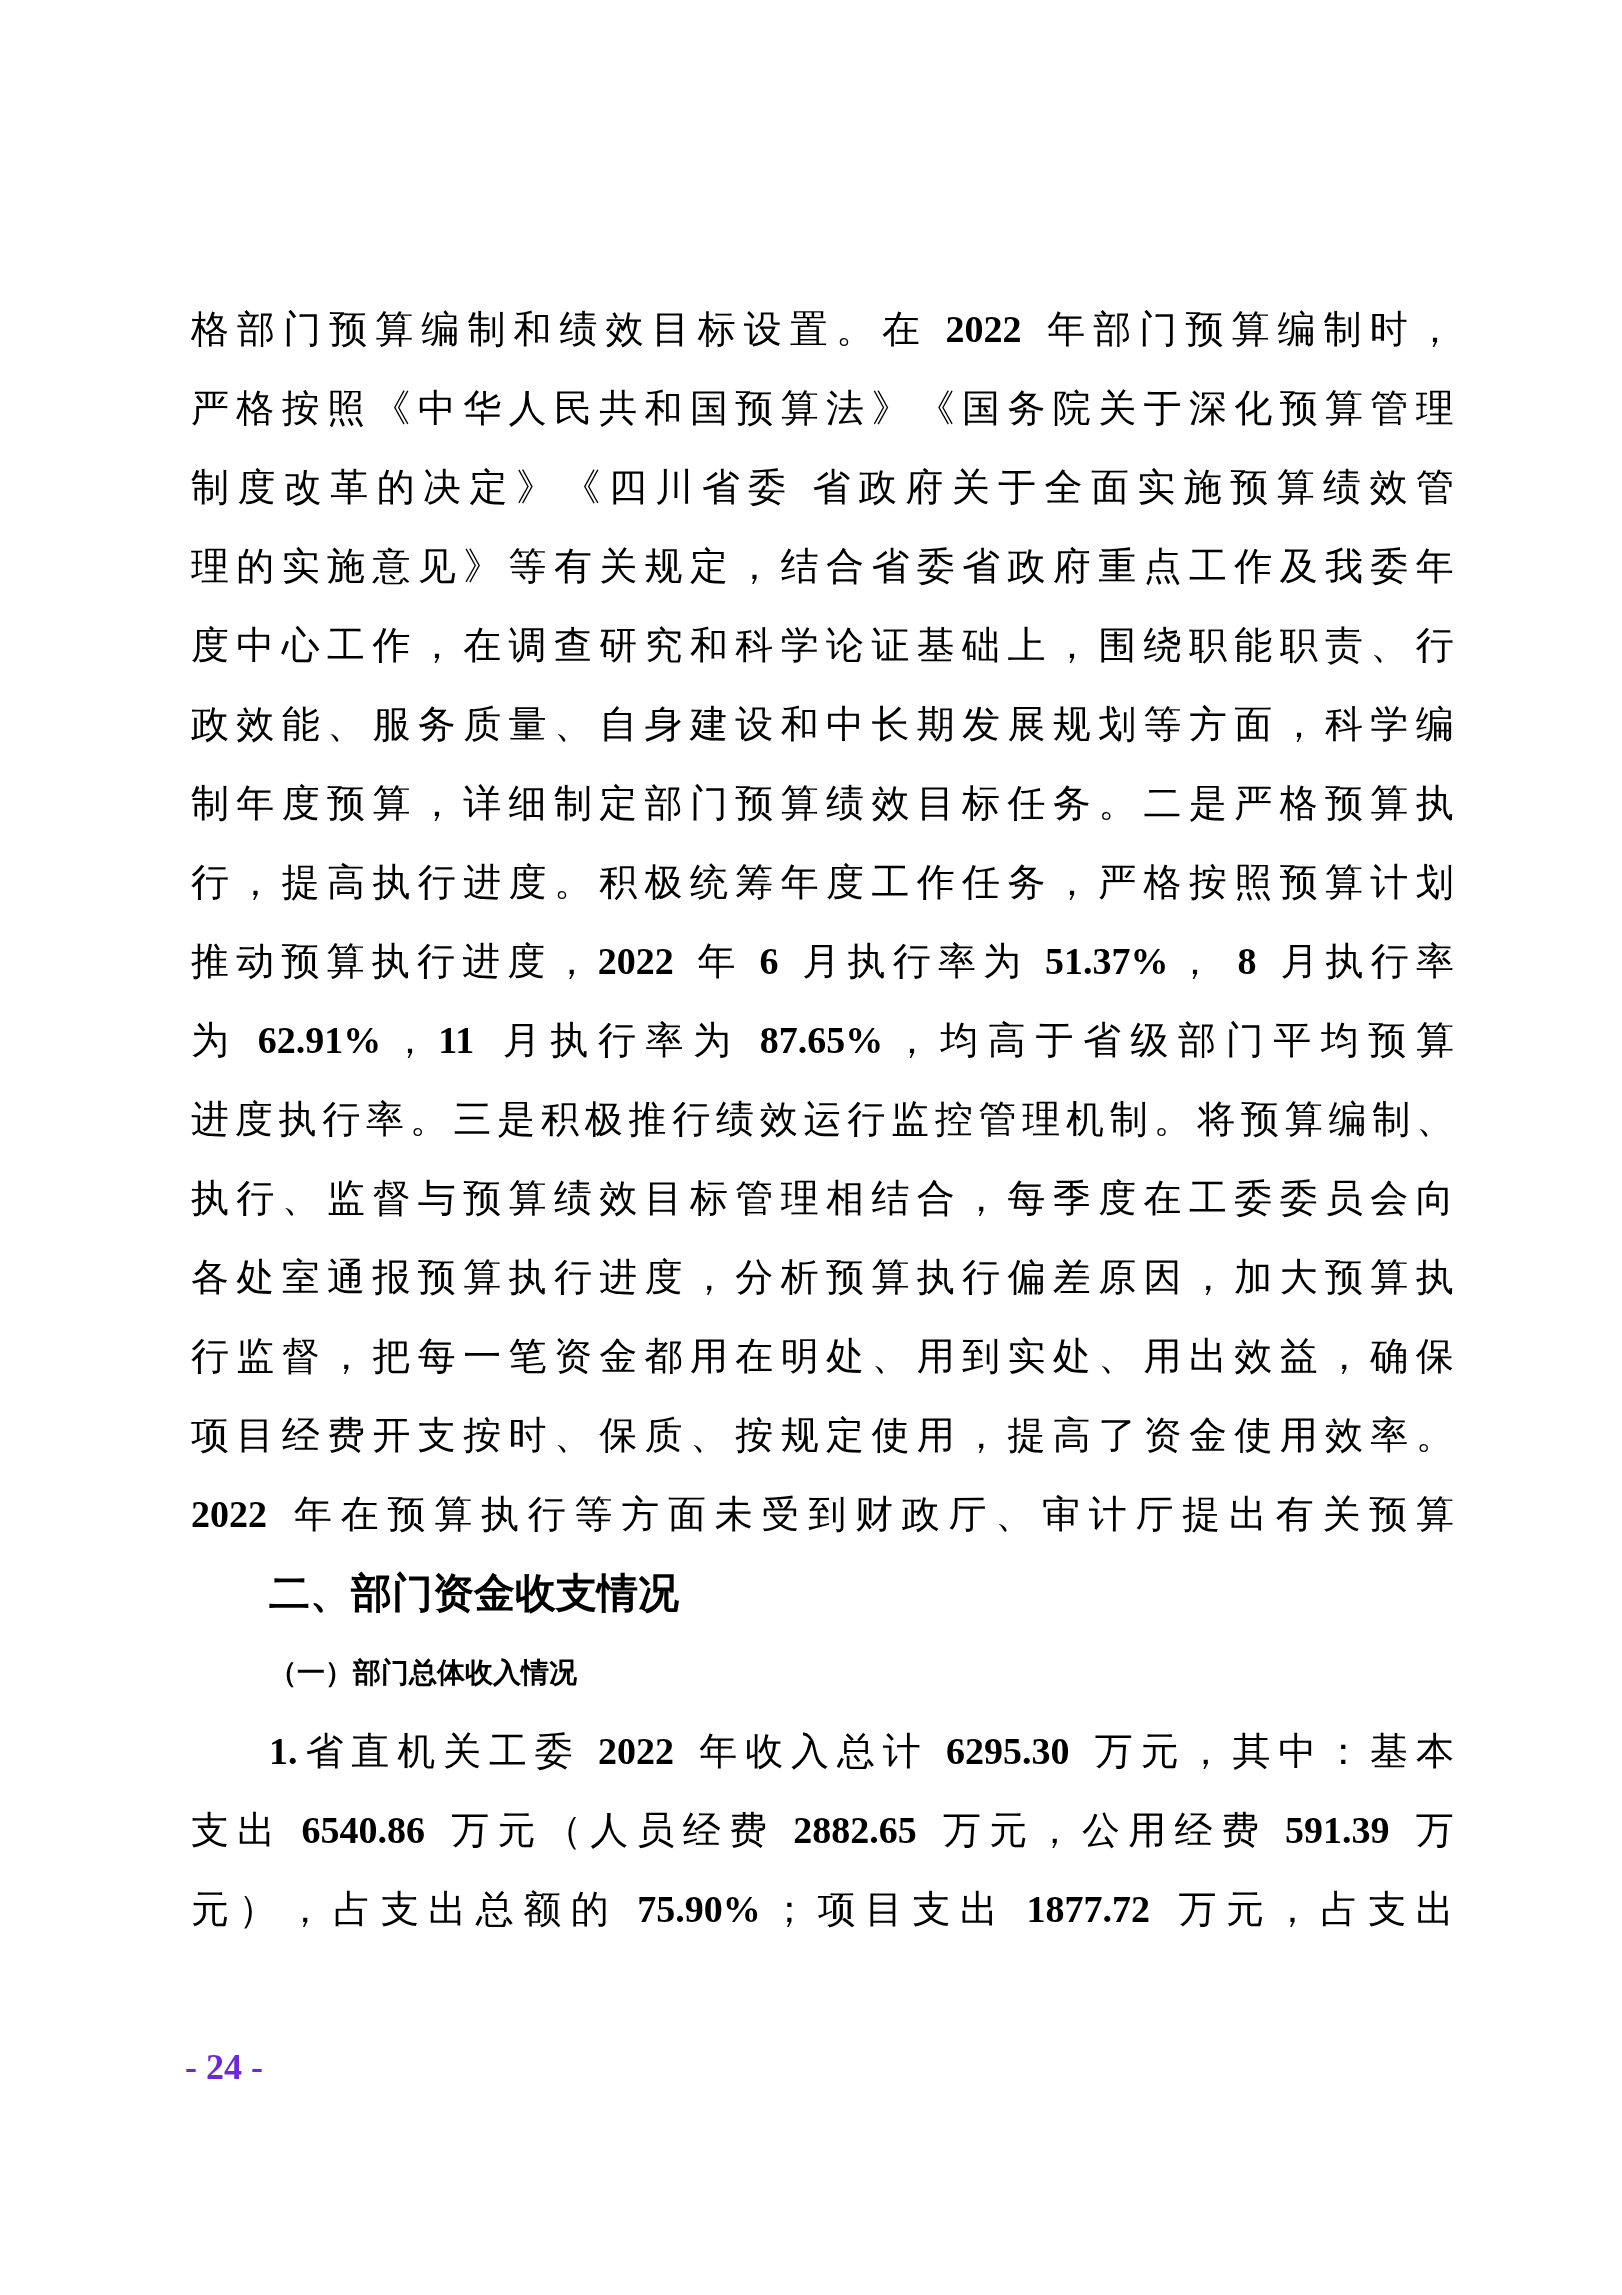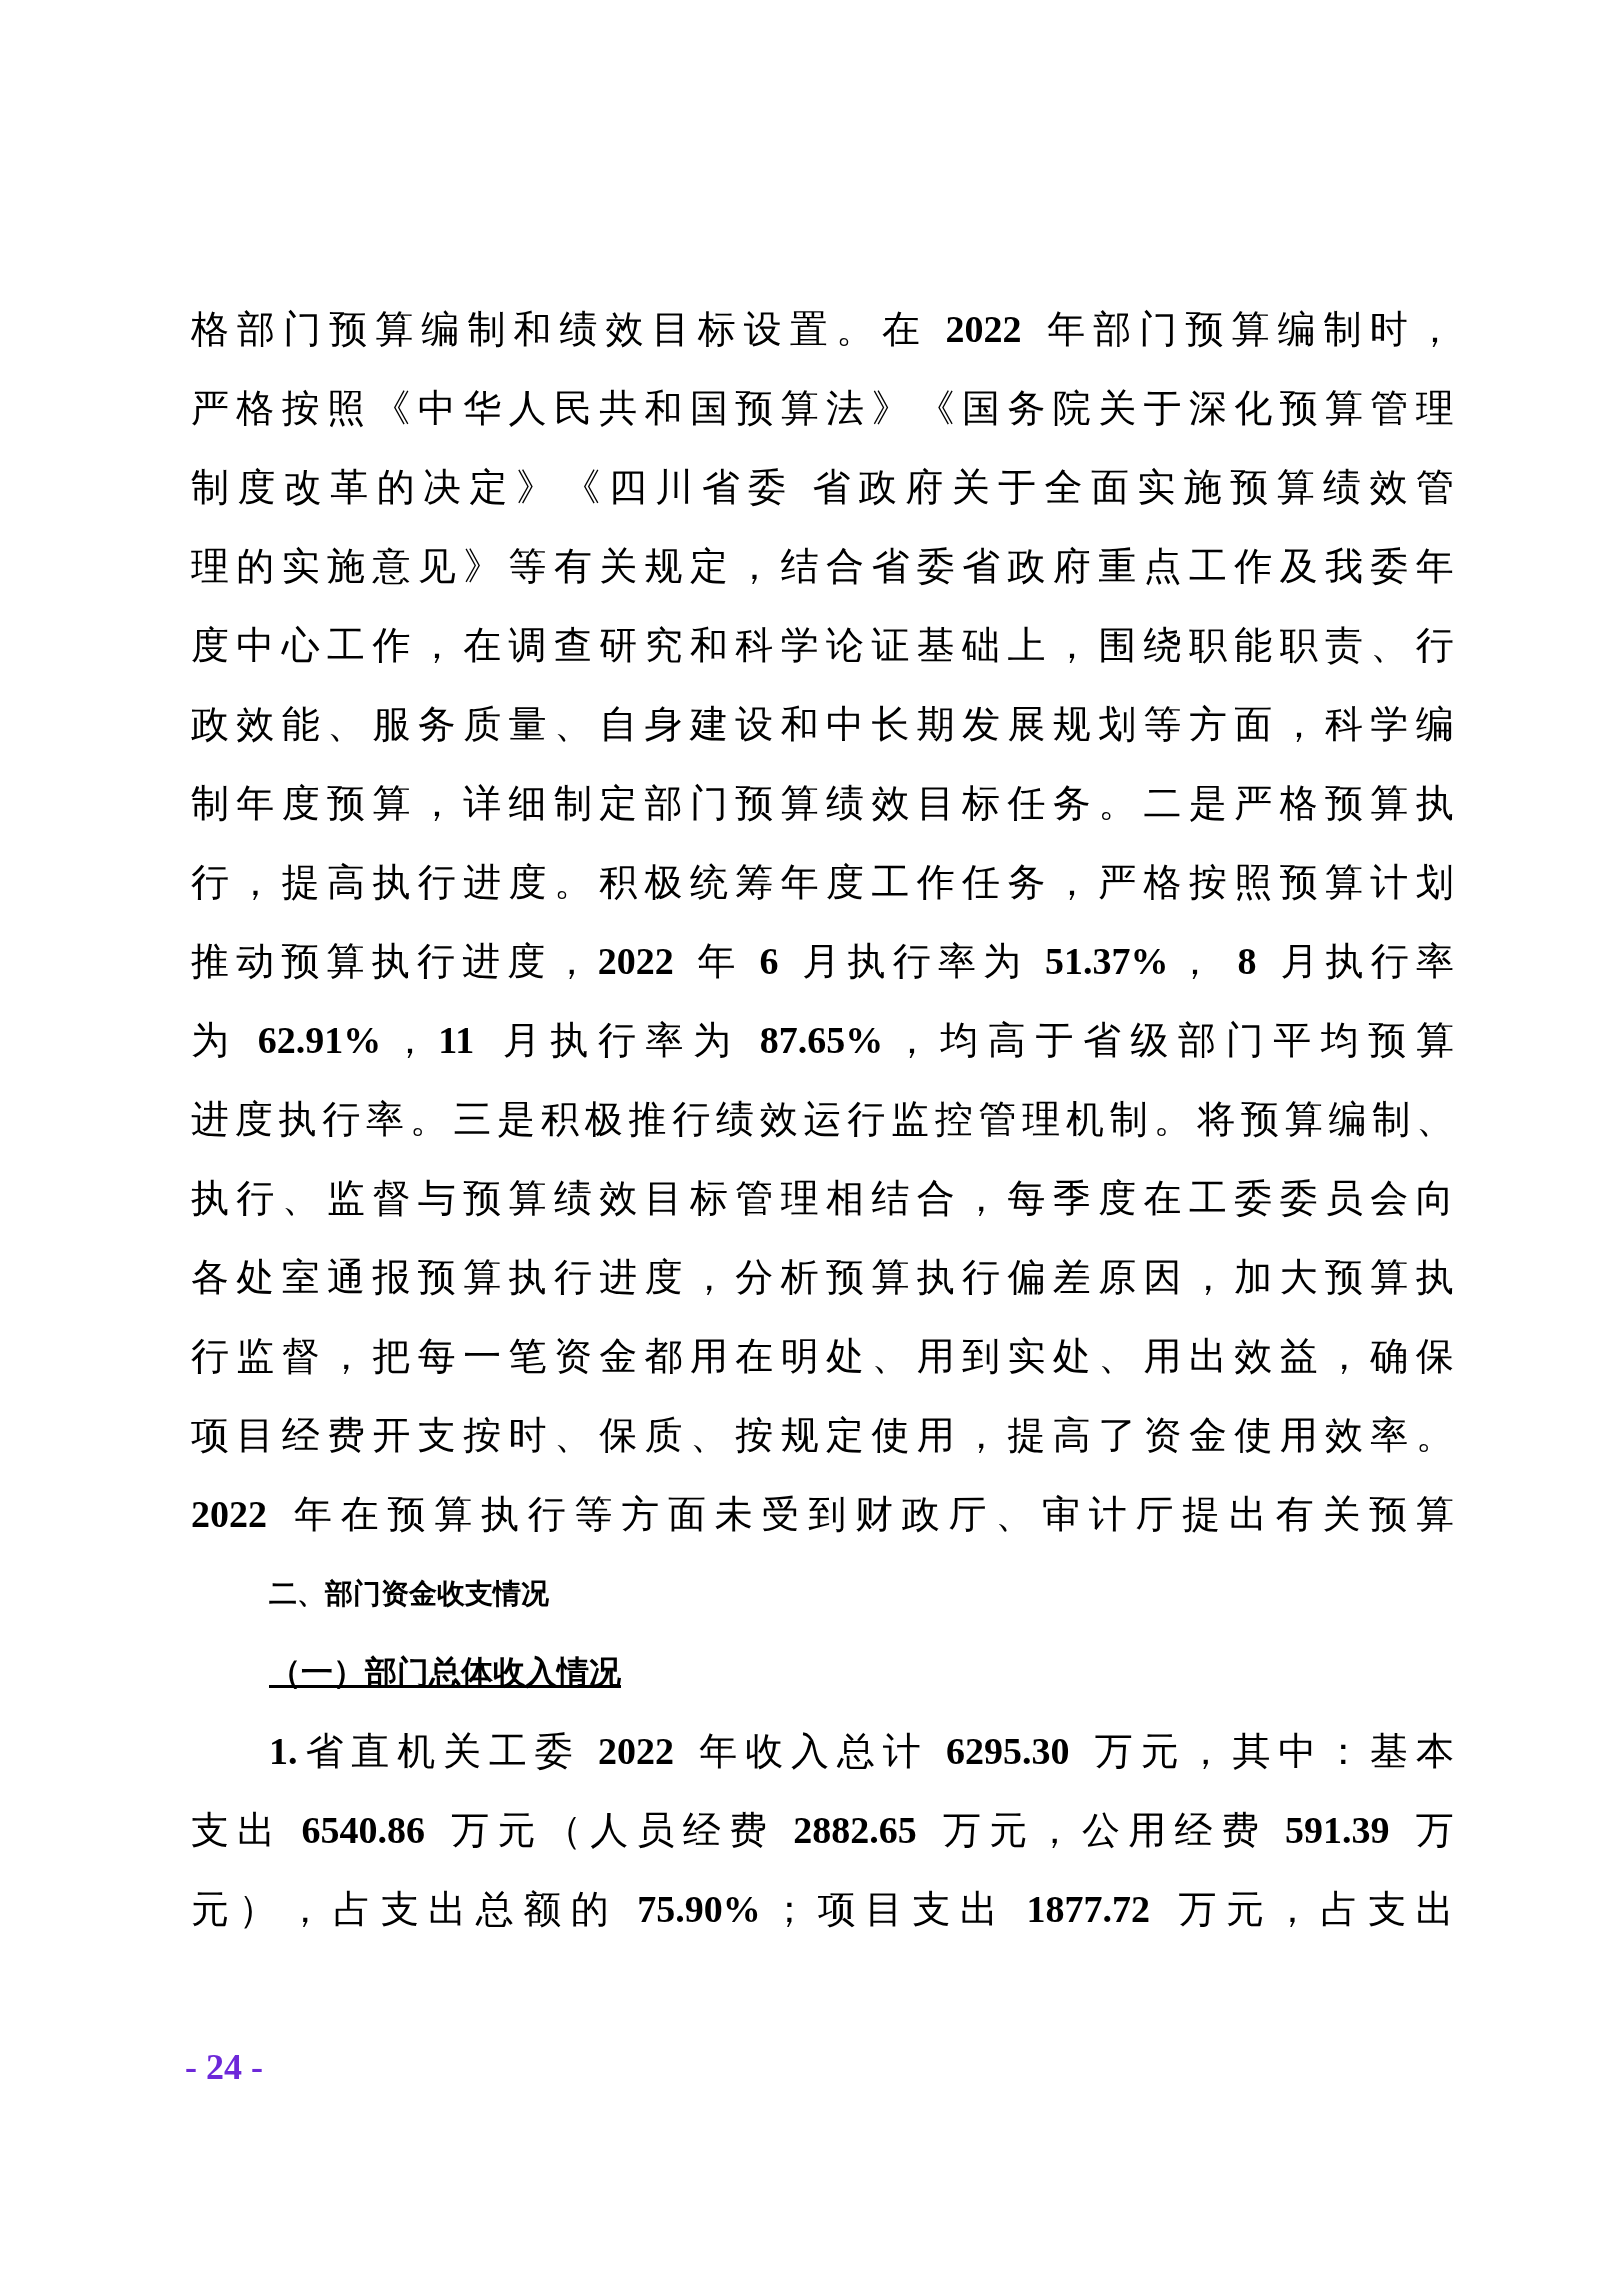--- a/index.html
+++ b/index.html
@@ -36,28 +36,27 @@
     align-items: baseline;
   }
   .line.justify span {
     white-space: pre;
   }
   .line.plain span {
     white-space: pre;
   }
   .line.heading-sans {
     font-family: Liberation Sans, sans-serif;
+    font-size: 41px;
+    font-weight: 700;
+  }
+  .line.heading-kai {
+    font-family: "Liberation Serif", "DejaVu Serif", serif;
     font-size: 28px;
     font-weight: 700;
-  }
-  .line.heading-kai {
-    font-family: "Liberation Serif", "DejaVu Serif", serif;
-    font-size: 32px;
-    font-weight: 700;
-    text-decoration: underline;
   }
   .line .b {
     font-weight: 700;
   }
   .indent {
     padding-left: 78px;
   }
   .page-number {
     position: absolute;
     left: 185px;

